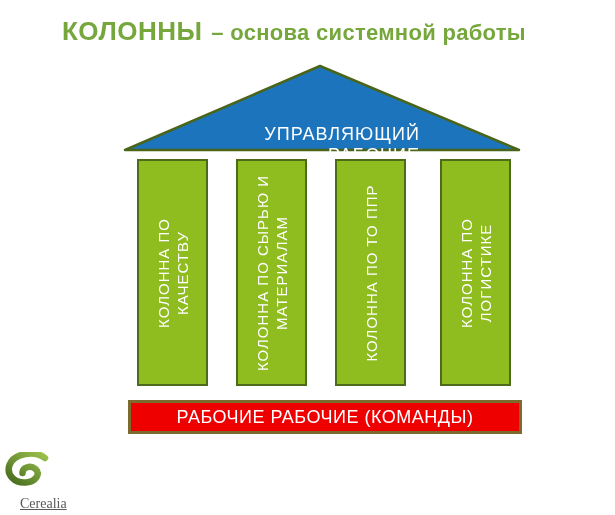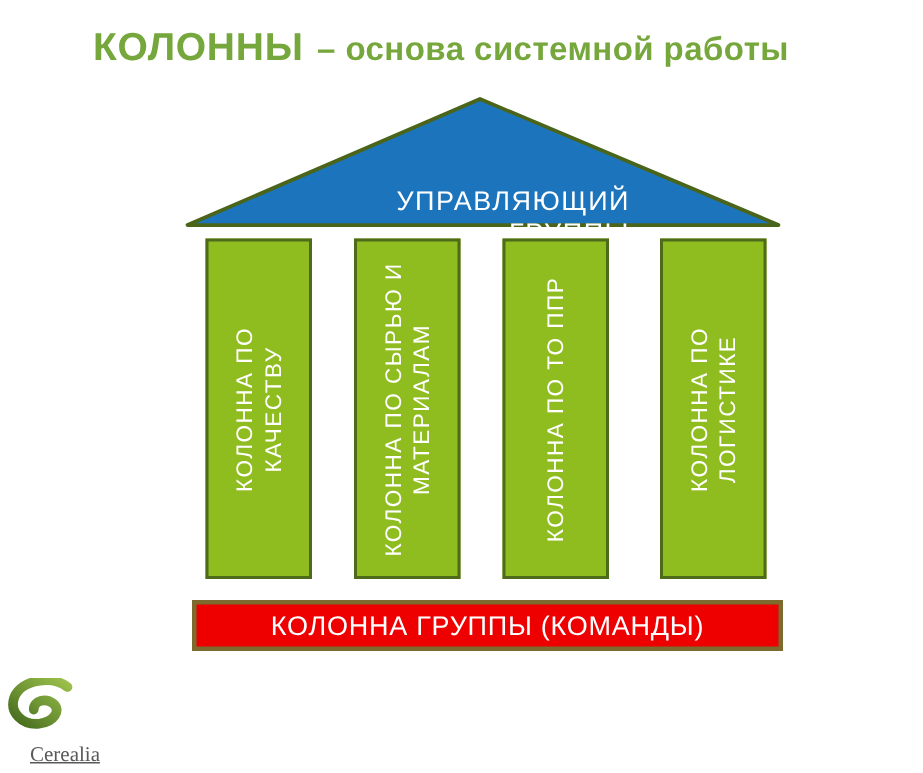--- a/index.html
+++ b/index.html
@@ -85,21 +85,21 @@
   <h1 class="title">
     <span class="title-main">КОЛОННЫ</span>
     <span class="title-rest">– основа системной работы</span>
   </h1>
 
   <svg class="roof" viewBox="0 0 402 90" preserveAspectRatio="none">
     <polygon points="199,3 4,87 398,87"></polygon>
   </svg>
   <div class="roof-text">
     <div>УПРАВЛЯЮЩИЙ</div>
-    <div>ГРУППЫ</div>
+    <div>РАБОЧИЕ</div>
   </div>
 
   <div class="column col1">
     <div class="col-text">
       <div>КОЛОННА ПО</div>
       <div>КАЧЕСТВУ</div>
     </div>
   </div>
 
   <div class="column col2">
@@ -117,21 +117,21 @@
   </div>
 
   <div class="column col4">
     <div class="col-text">
       <div>КОЛОННА ПО</div>
       <div>ЛОГИСТИКЕ</div>
     </div>
   </div>
 
   <div class="workgroups">
-    <span>КОЛОННА ГРУППЫ (КОМАНДЫ)</span>
+    <span>РАБОЧИЕ РАБОЧИЕ (КОМАНДЫ)</span>
   </div>
 
   <div class="logo">
     <svg class="logo-swirl" viewBox="0 0 44 36">
       <defs>
         <linearGradient id="swirlGrad" x1="1" y1="0" x2="0" y2="1">
           <stop offset="0" stop-color="#9CC14C"></stop>
           <stop offset="0.55" stop-color="#6E9434"></stop>
           <stop offset="1" stop-color="#44691C"></stop>
         </linearGradient>

